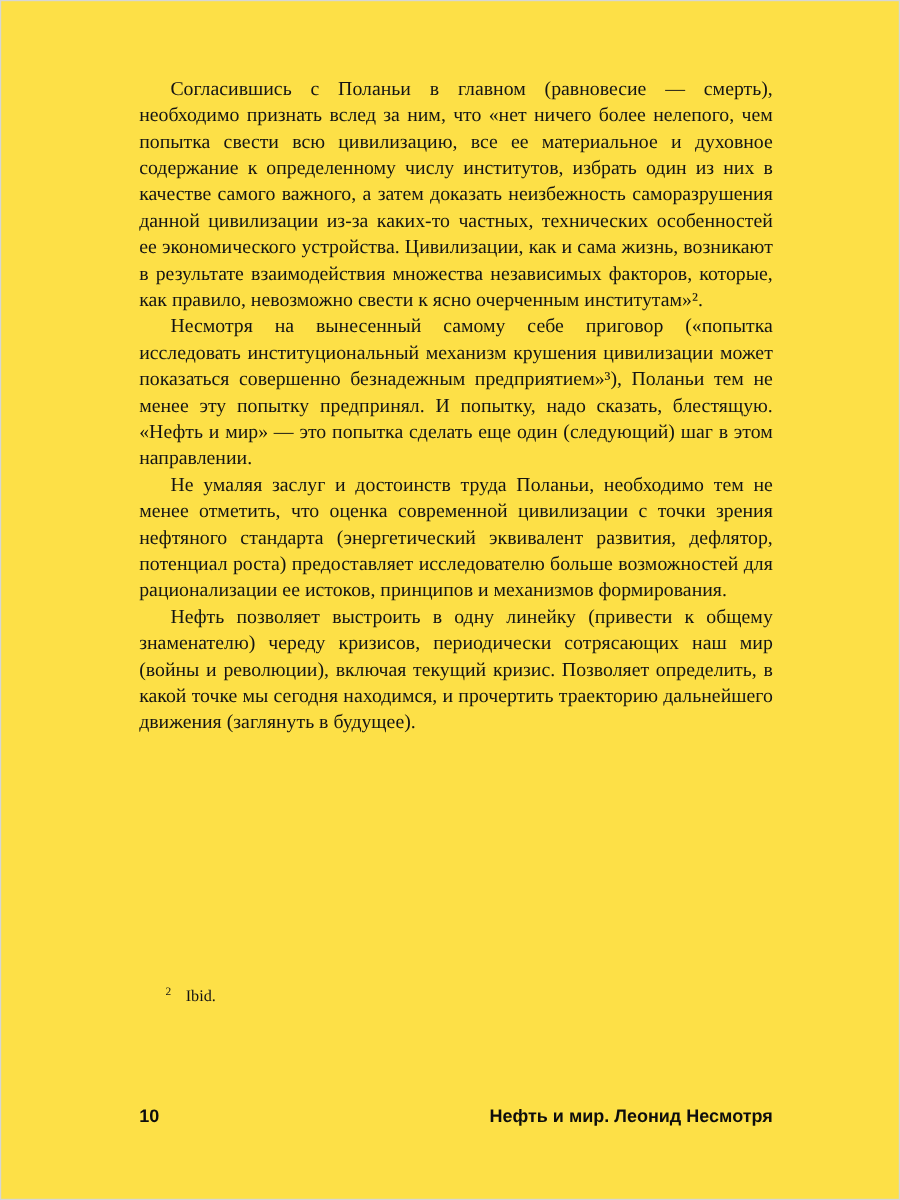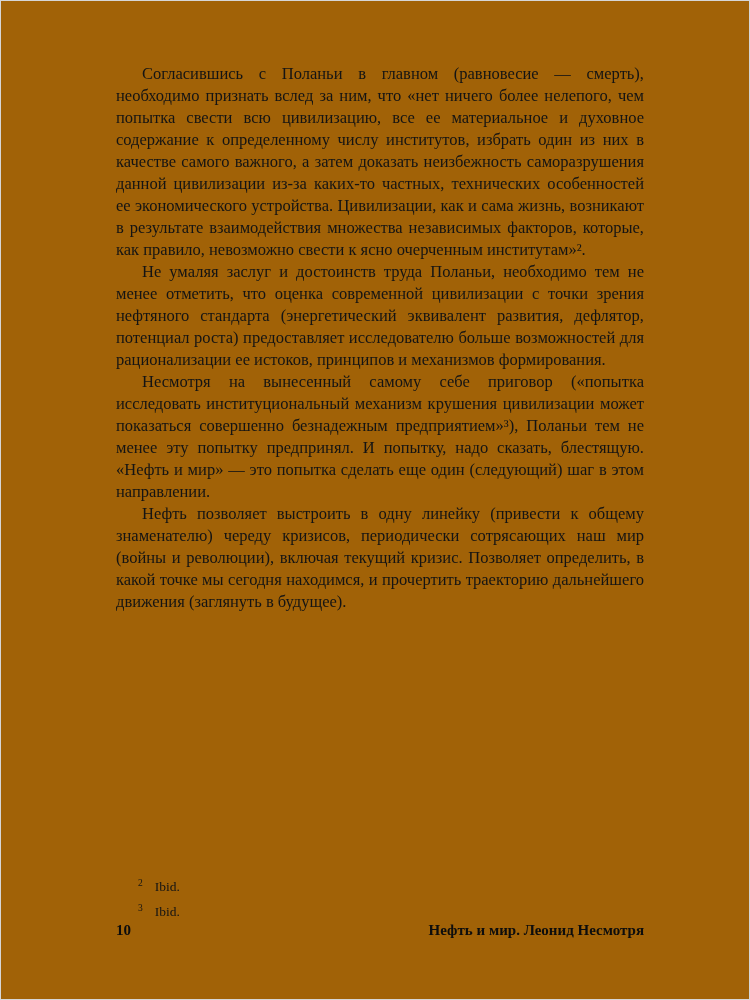--- a/index.html
+++ b/index.html
@@ -5,21 +5,21 @@
   html, body {
     margin: 0;
     padding: 0;
     background: #f4f4f4;
   }
   .scan-page {
     position: relative;
     width: 748px;
     height: 998px;
     margin: 0 auto;
-    background: #a16207;
+    background: #fde047;
     border: 1px solid #d6d6d6;
     box-sizing: content-box;
     overflow: hidden;
     font-family: "Liberation Serif", "DejaVu Serif", serif;
     color: #141414;
   }
   .text-block {
     position: absolute;
     top: 62px;
     left: 115px;
@@ -29,21 +29,21 @@
     text-align: justify;
     hyphens: auto;
     -webkit-hyphens: auto;
   }
   .para {
     margin: 0;
     text-indent: 26px;
   }
   .footnotes {
     position: absolute;
-    top: 873px;
+    top: 816px;
     left: 115px;
     width: 528px;
     font-size: 13.5px;
     line-height: 25px;
   }
   .footnote {
     margin: 0;
     padding-left: 22px;
   }
   .fn-marker {
@@ -53,44 +53,41 @@
     margin-right: 12px;
   }
   .page-footer {
     position: absolute;
     top: 921px;
     left: 115px;
     width: 528px;
     display: flex;
     justify-content: space-between;
     align-items: baseline;
-    font-family: Liberation Serif, serif;
+    font-family: Liberation Sans, sans-serif;
     font-weight: bold;
     font-size: 15px;
     color: #0d0d0d;
   }
 </style>
 </head>
 <body>
 
 <div class="scan-page">
 
   <div class="text-block">
     <p class="para">Согласившись с Поланьи в главном (равновесие — смерть), необходимо признать вслед за ним, что «нет ничего более нелепого, чем попытка свести всю цивилизацию, все ее материальное и духовное содержание к определенному числу институтов, избрать один из них в качестве самого важного, а затем доказать неизбежность саморазрушения данной цивилизации из-за каких-то частных, технических особенностей ее экономического устройства. Цивилизации, как и сама жизнь, возникают в результате взаимодействия множества независимых факторов, которые, как правило, невозможно свести к ясно очерченным институтам»².</p>
+    <p class="para">Несмотря на вынесенный самому себе приговор («попытка исследовать институциональный механизм крушения цивилизации может показаться совершенно безнадежным предприятием»³), Поланьи тем не менее эту попытку предпринял. И попытку, надо сказать, блестящую. «Нефть и мир» — это попытка сделать еще один (следующий) шаг в этом направлении.</p>
     <p class="para">Не умаляя заслуг и достоинств труда Поланьи, необходимо тем не менее отметить, что оценка современной цивилизации с точки зрения нефтяного стандарта (энергетический эквивалент развития, дефлятор, потенциал роста) предоставляет исследователю больше возможностей для рационализации ее истоков, принципов и механизмов формирования.</p>
-    <p class="para">Несмотря на вынесенный самому себе приговор («попытка исследовать институциональный механизм крушения цивилизации может показаться совершенно безнадежным предприятием»³), Поланьи тем не менее эту попытку предпринял. И попытку, надо сказать, блестящую. «Нефть и мир» — это попытка сделать еще один (следующий) шаг в этом направлении.</p>
     <p class="para">Нефть позволяет выстроить в одну линейку (привести к общему знаменателю) череду кризисов, периодически сотрясающих наш мир (войны и революции), включая текущий кризис. Позволяет определить, в какой точке мы сегодня находимся, и прочертить траекторию дальнейшего движения (заглянуть в будущее).</p>
   </div>
 
   <div class="footnotes">
     <p class="footnote">
       <span class="fn-marker">2</span><span>Ibid.</span>
-    </p>
-    <p class="footnote">
-      <span class="fn-marker">3</span><span>Ibid.</span>
     </p>
   </div>
 
   <div class="page-footer">
     <span>10</span>
     <span>Нефть и мир. Леонид Несмотря</span>
   </div>
 
 </div>
 

